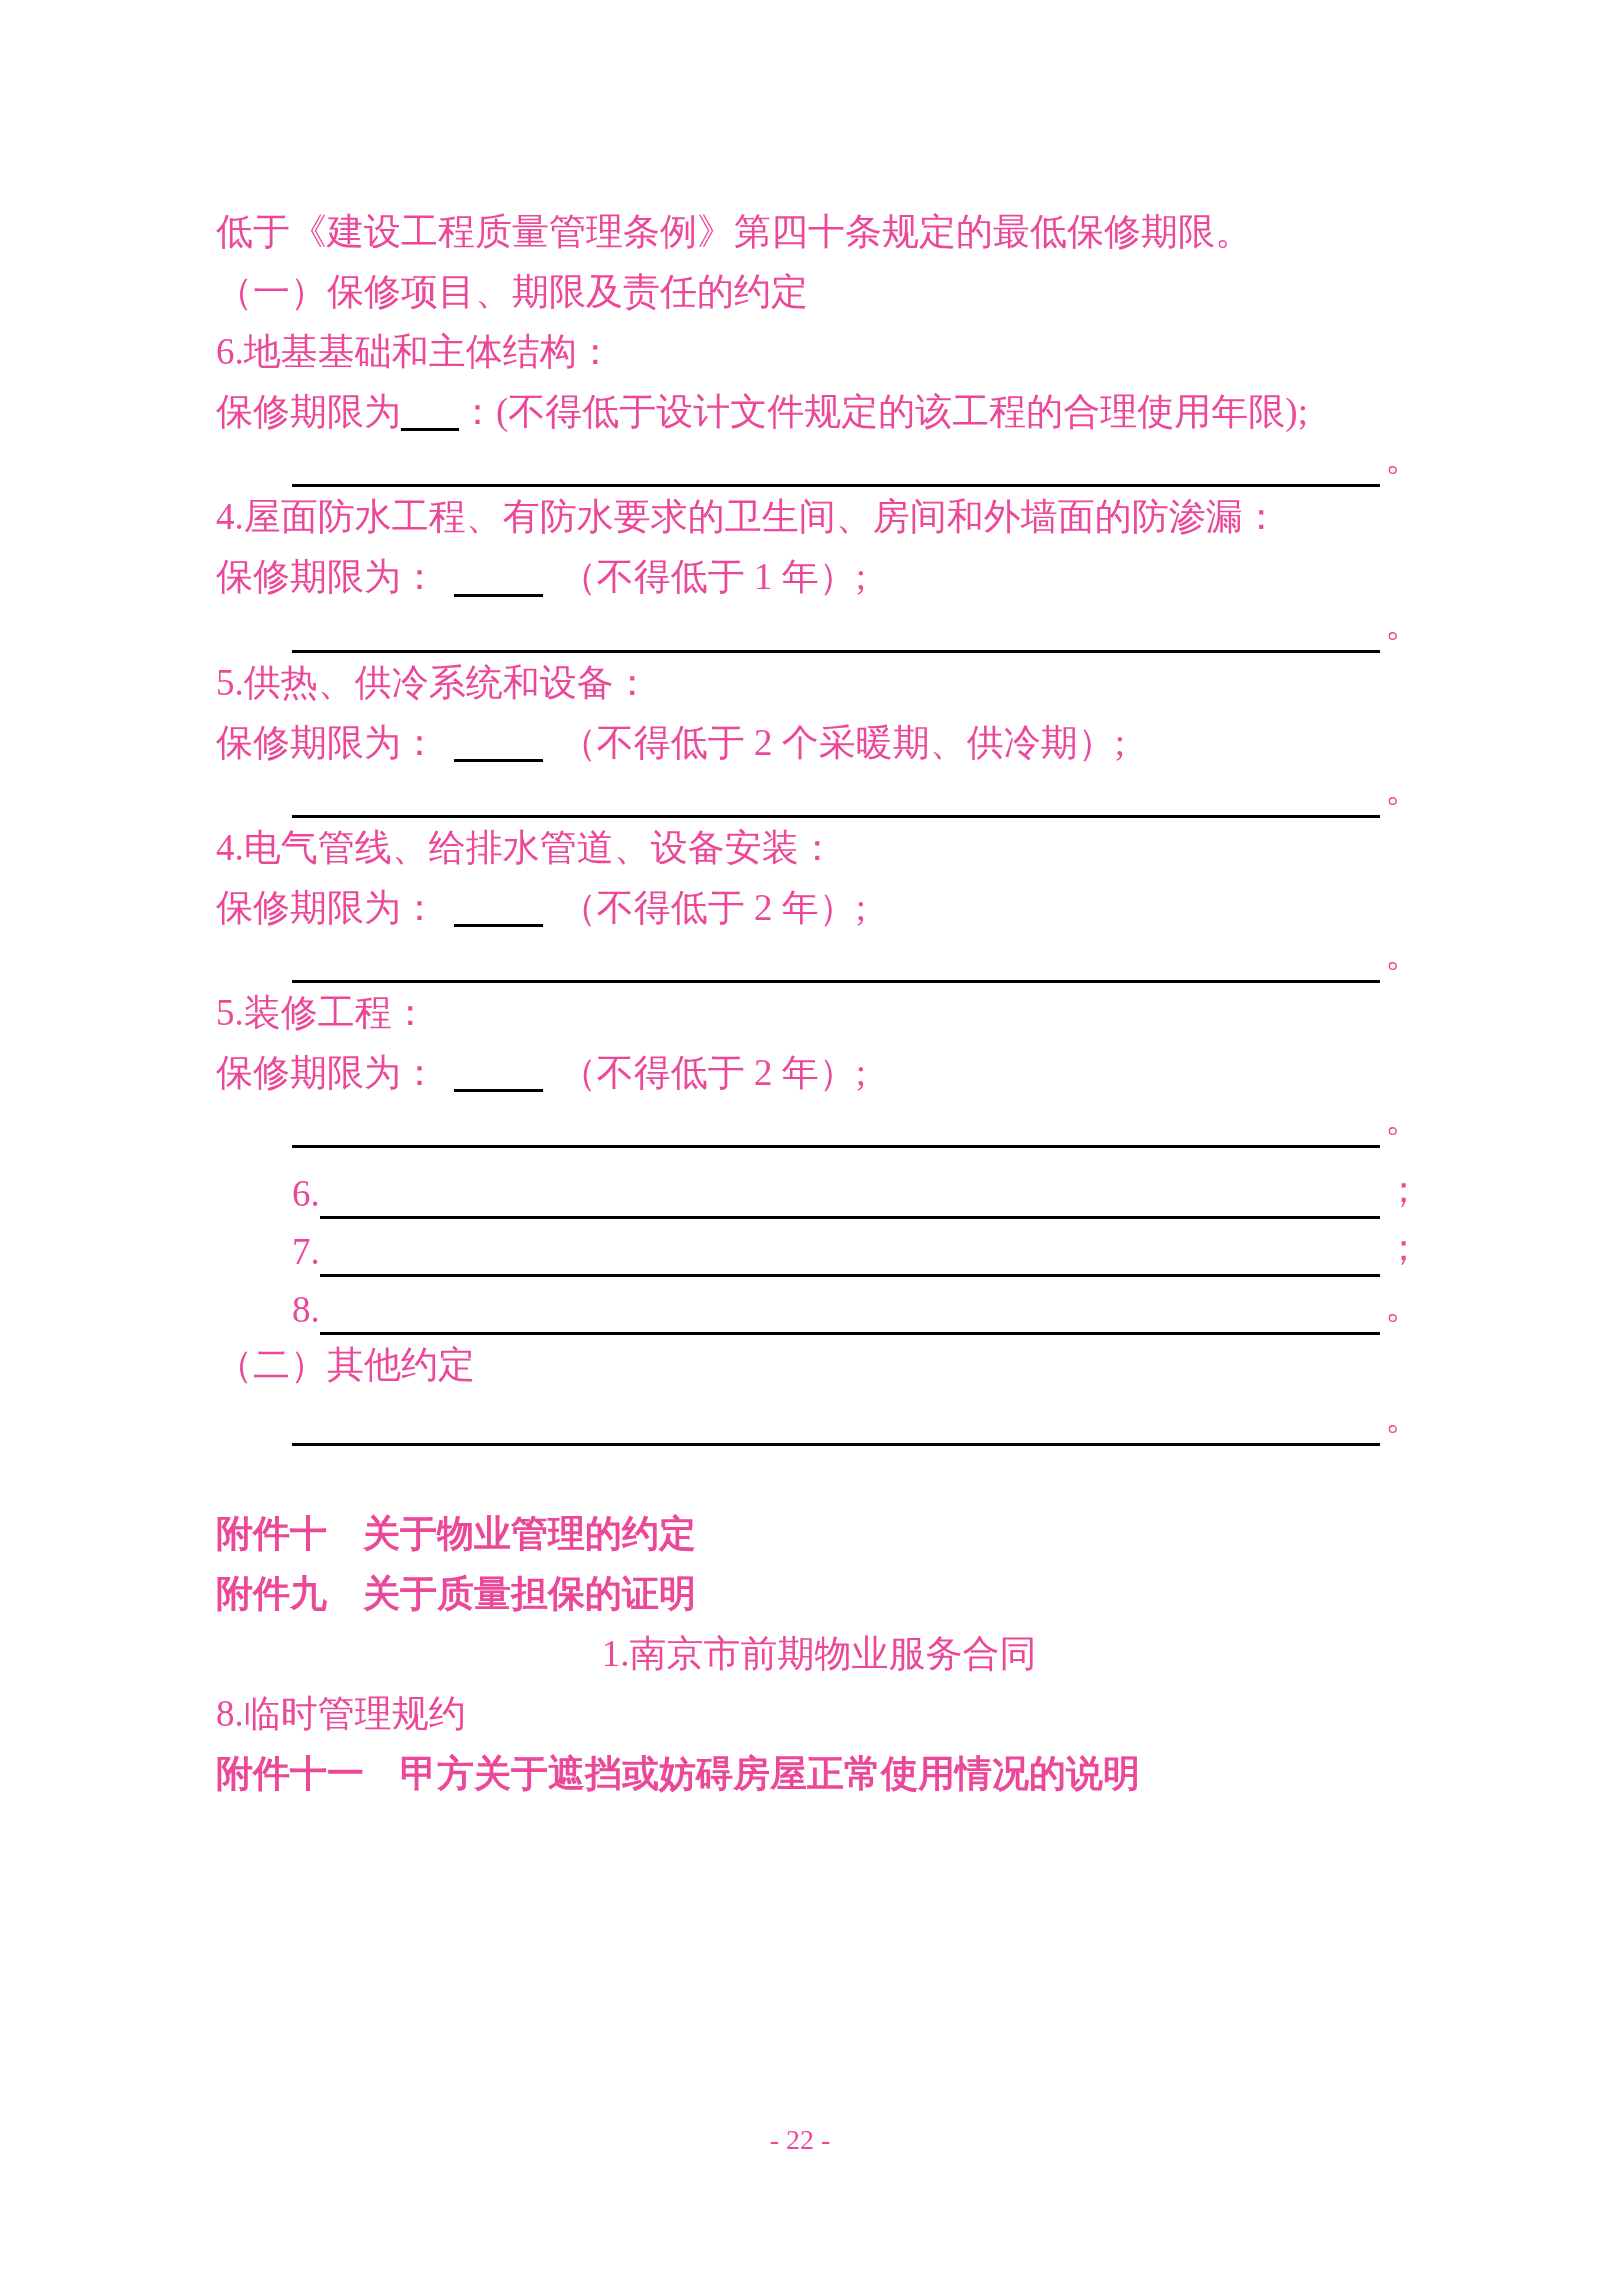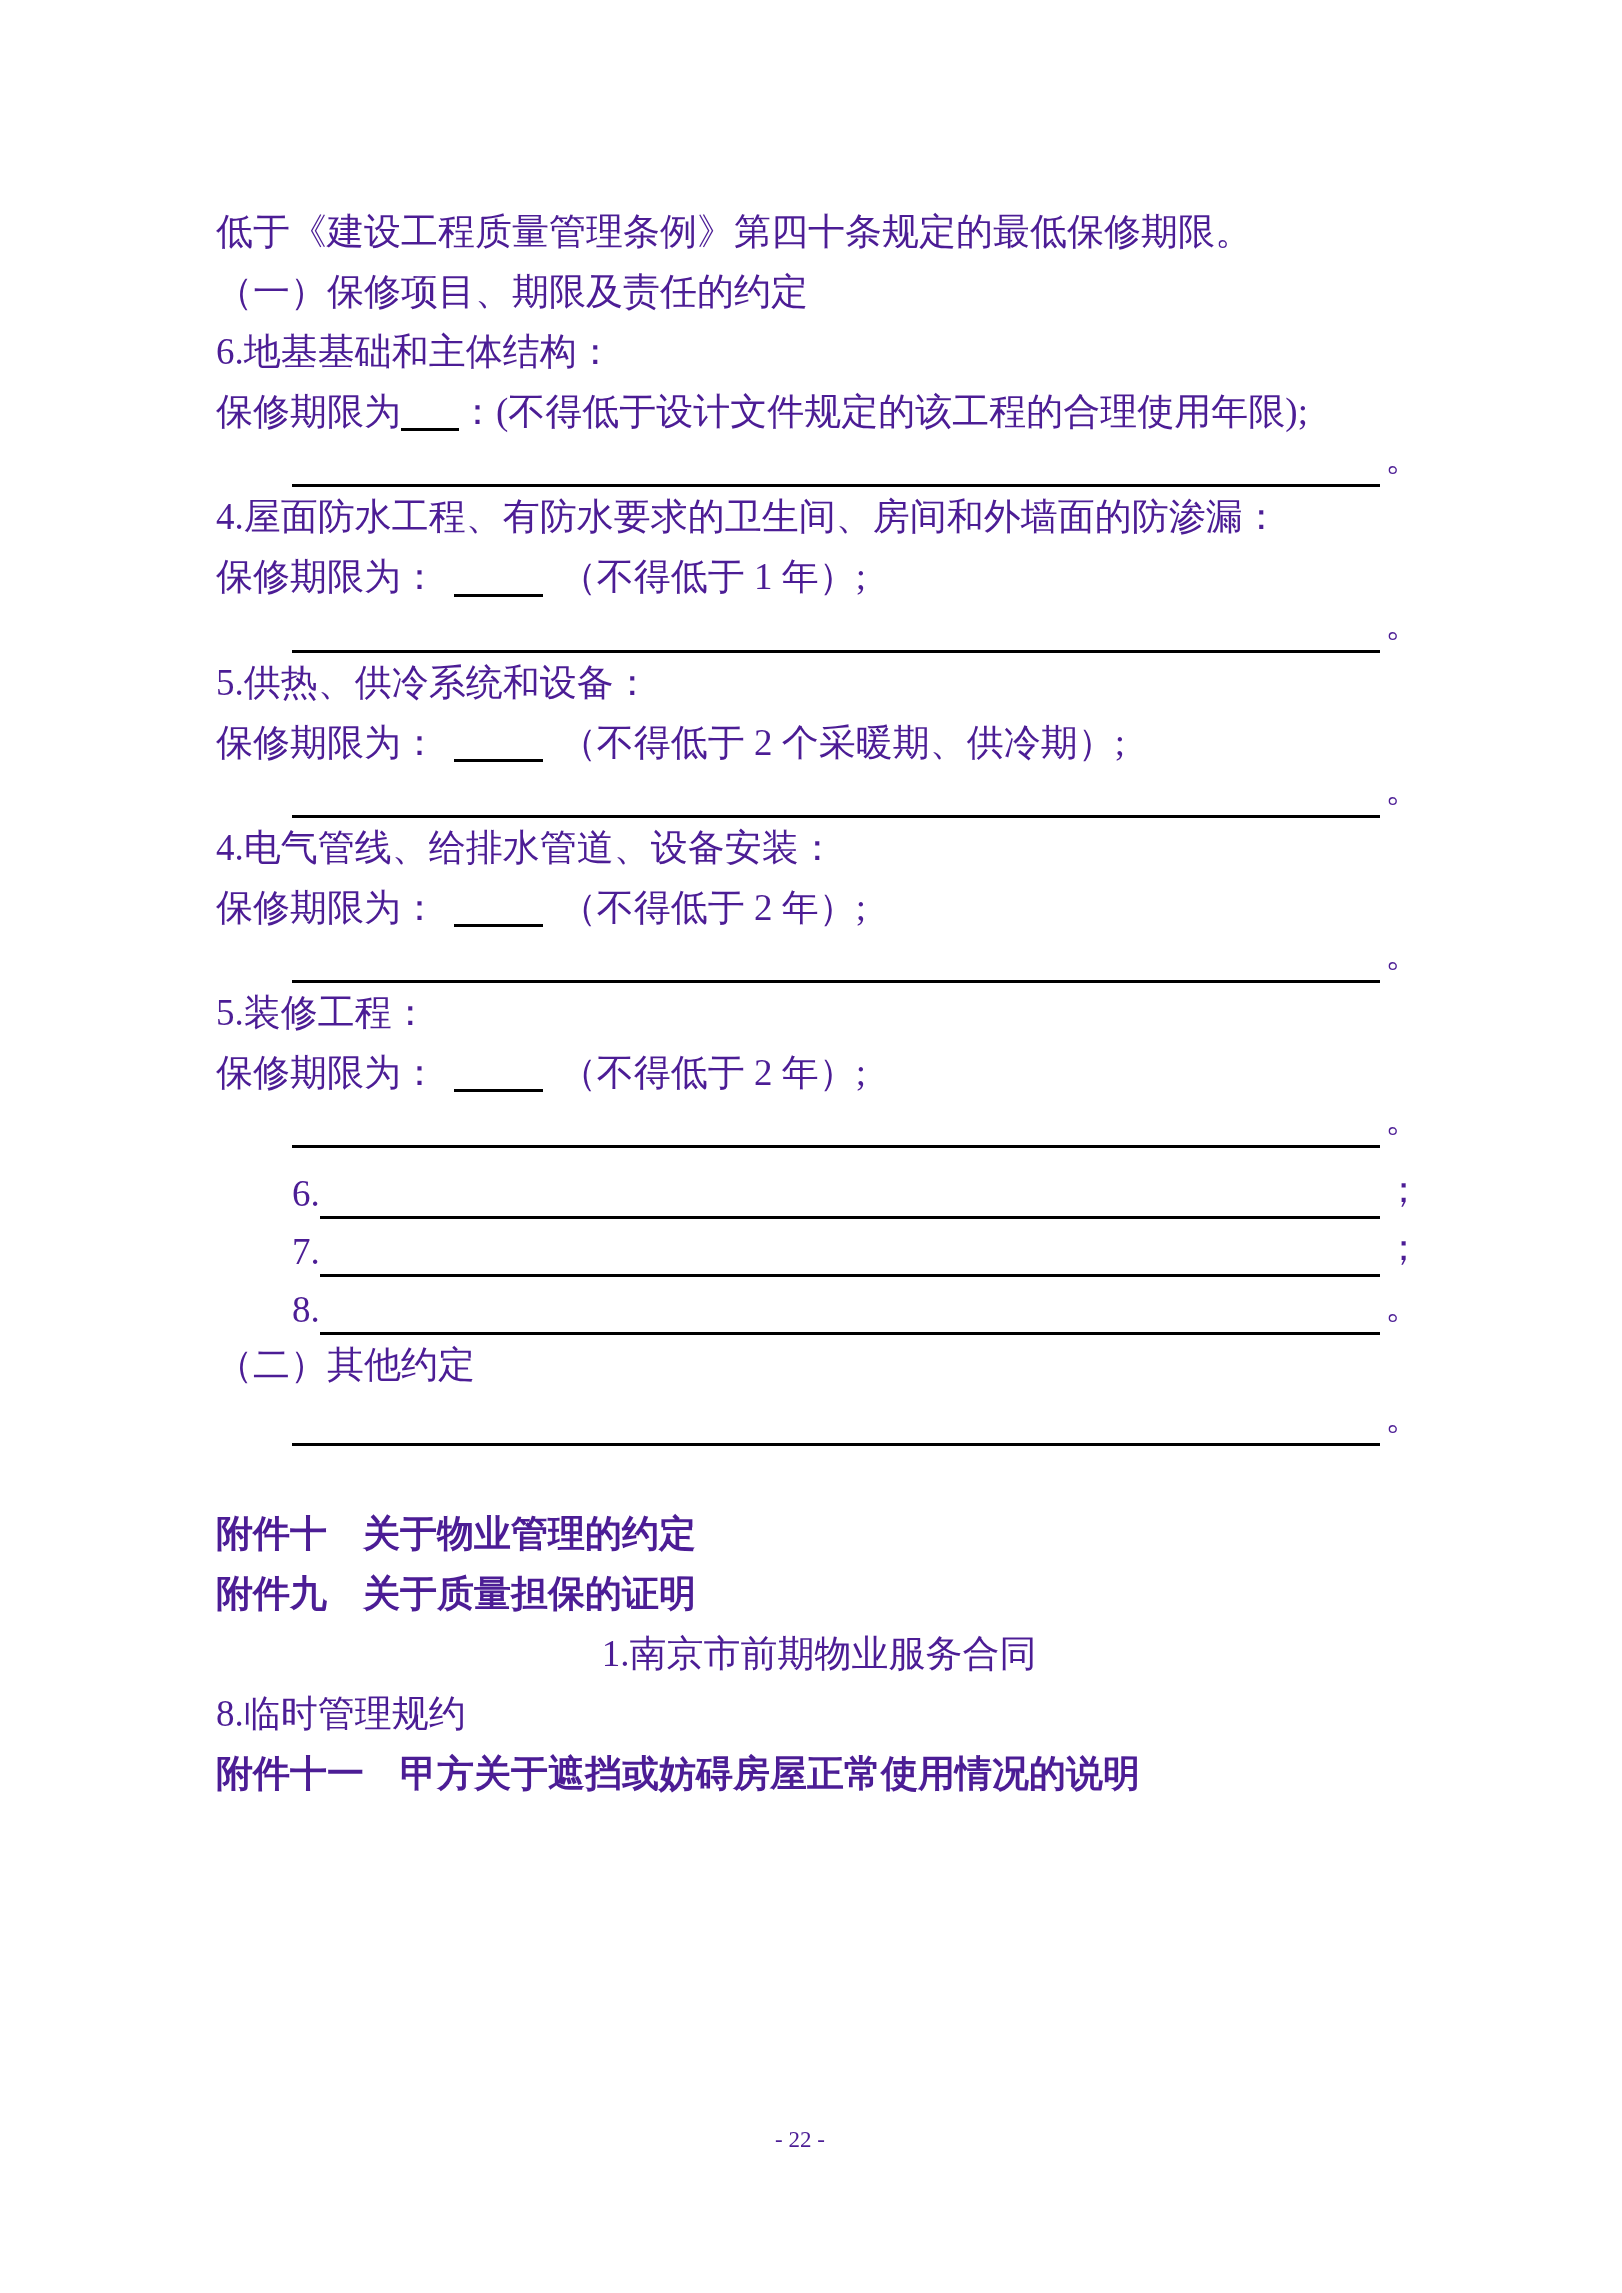--- a/index.html
+++ b/index.html
@@ -1,21 +1,21 @@
 <!DOCTYPE html>
 <html style="font-size:14.5px"><head>
 <meta charset="utf-8">
 <style>
   html, body { margin:0; padding:0; background:#ffffff; }
   .page {
     position:relative;
     width:1600px;
     height:2294px;
     background:#ffffff;
-    color:#4c1d95;
+    color:#ec4899;
     font-family:"Liberation Serif","DejaVu Serif",serif;
     overflow:hidden;
   }
   .content { position:absolute; left:216px; top:202px; width:1206px; }
   p.line { margin:0; font-size:37px; line-height:60px; white-space:nowrap; }
   .ind { margin-left:76px; }
   .heading-one { margin-top:14.5px; }
   .item-title { margin-top:12.7px; }
   .item-title.first { margin-top:0; }
   .blank { display:inline-block; border-bottom:3.6px solid #000; height:27px; vertical-align:-7.3px; }
@@ -28,21 +28,21 @@
   .num-row + .num-row { margin-top:0; }
   .num-row .num-label { font-size:37px; line-height:37px; padding-bottom:7.3px; }
   .sec2 { margin-top:7.3px; }
   .sec2-fill { margin-top:12.7px; }
   .att { font-weight:bold; margin-top:62px; }
   .att .att-title { margin-left:36px; }
   .att-ten-item-first { margin-top:58px;text-align:center; }
   .att-eleven { margin-top:60px; }
   .footer {
     position:absolute; left:0; top:2122px; width:100%;
-    text-align:center; font-size:23px; line-height:36px;
+    text-align:center; font-size:28px; line-height:36px;
   }
 </style>
 </head>
 <body>
 
 <div class="page">
   <div class="content">
 
     <p class="line">低于《建设工程质量管理条例》第四十条规定的最低保修期限。</p>
 

